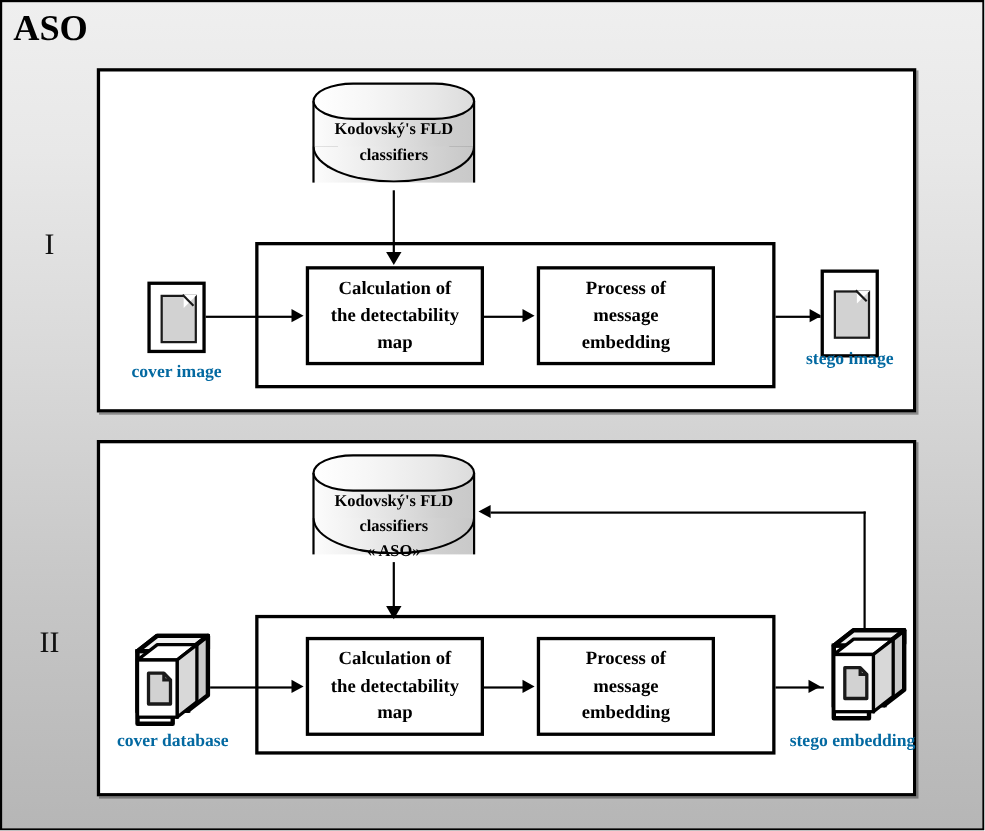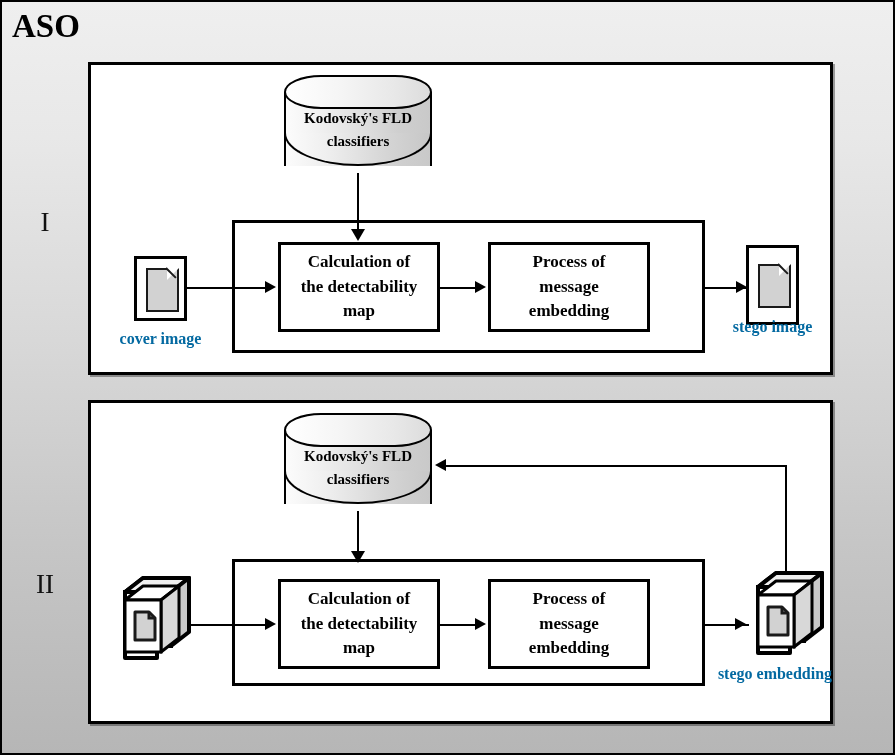--- a/index.html
+++ b/index.html
@@ -255,20 +255,21 @@
 
   <div class="panel" id="panel-2">
 
     <div class="cylinder" style="left:193px; top:10px; width:148px; height:108px;">
       <div class="cyl-body" style="top:17px; height:74px;"></div>
       <div class="cyl-bottom" style="top:58px; height:33px;"></div>
       <div class="cyl-top" style="top:0px;  height:34px;"></div>
       <div class="cyl-label" style="top:32px;">
         <div>Kodovský's FLD</div>
         <div>classifiers</div>
+        <div>« ASO»</div>
       </div>
     </div>
 
     <div class="line-v" style="left:266px; top:108px; height:42px;"></div>
     <div class="arrow-down" style="left:260px; top:148px;"></div>
 
     <div class="inner-box" style="left:141px; top:156px; width:473px; height:127px;"></div>
 
     <div class="proc-box" style="left:187px; top:176px; width:162px; height:90px;">
       <div>
@@ -295,20 +296,21 @@
         <polygon points="12,16 30,2 76,2 58,16" fill="#f0f0f0" stroke="#000000" stroke-width="4" stroke-linejoin="round"></polygon>
         <polygon points="58,16 76,2 76,56 58,70" fill="#c9c9c9" stroke="#000000" stroke-width="4" stroke-linejoin="round"></polygon>
         <rect x="12" y="16" width="46" height="54" fill="#ffffff" stroke="#000000" stroke-width="4"></rect>
         <polygon points="12,24 30,10 66,10 48,24" fill="#ffffff" stroke="#000000" stroke-width="3" stroke-linejoin="round"></polygon>
         <polygon points="48,24 66,10 66,62 48,76" fill="#d8d8d8" stroke="#000000" stroke-width="3" stroke-linejoin="round"></polygon>
         <rect x="12" y="24" width="36" height="52" fill="#ffffff" stroke="#000000" stroke-width="3"></rect>
         <polygon points="22,36 36,36 42,42 42,64 22,64" fill="#d2d2d2" stroke="#1a1a1a" stroke-width="3" stroke-linejoin="round"></polygon>
         <polyline points="36,36 36,42 42,42" fill="none" stroke="#1a1a1a" stroke-width="3"></polyline>
       </svg>
     </div>
+    <div class="icon-label" style="left:-14px; top:262px; width:160px;">cover database</div>
 
     <div class="line-h" style="left:100px; top:221px; width:76px;"></div>
     <div class="arrow-right" style="left:174px; top:215px;"></div>
 
     <div class="line-h" style="left:614px; top:221px; width:44px;"></div>
     <div class="arrow-right" style="left:644px; top:215px;"></div>
 
     <div class="db-icon" style="left:655px; top:168px; width:90px; height:85px;">
       <svg width="90" height="85" viewBox="0 0 90 85">
         <polygon points="12,16 30,2 76,2 76,14 58,14 58,70 44,70 44,82 12,82" fill="#ffffff" stroke="#000000" stroke-width="4" stroke-linejoin="round"></polygon>

